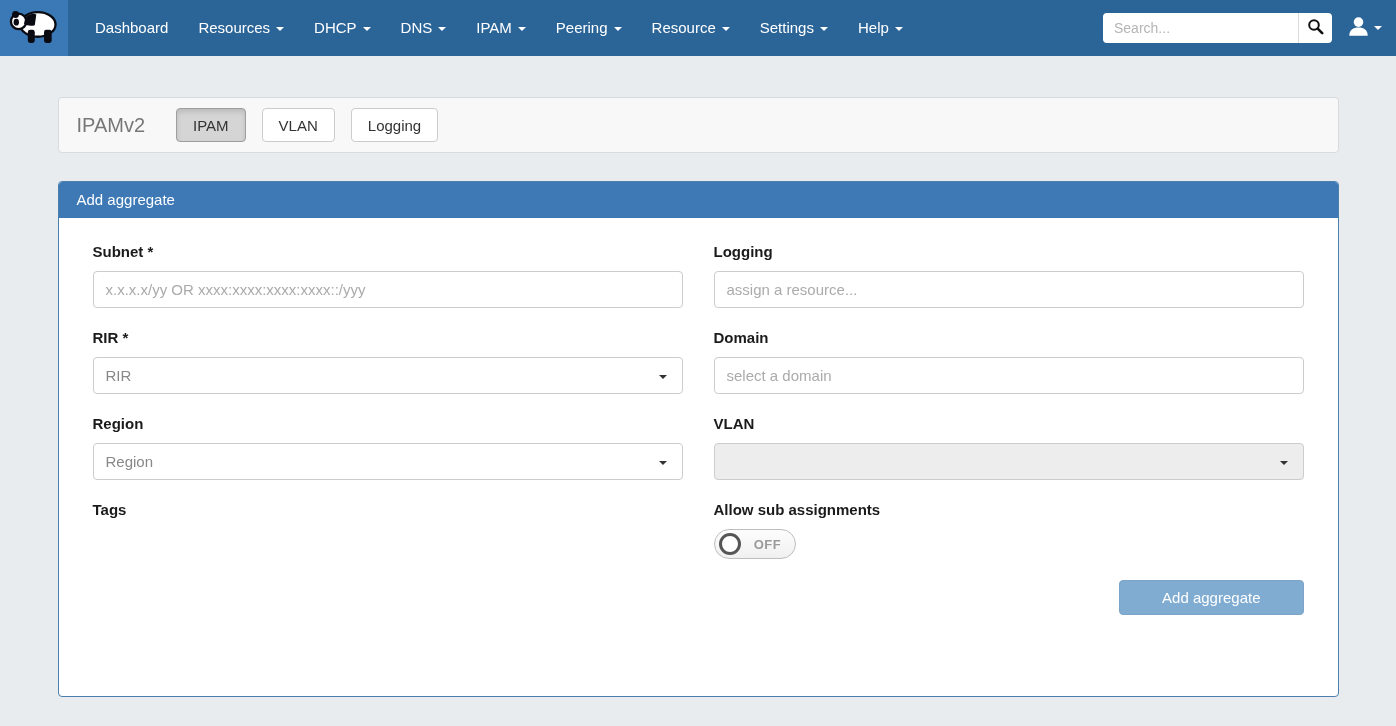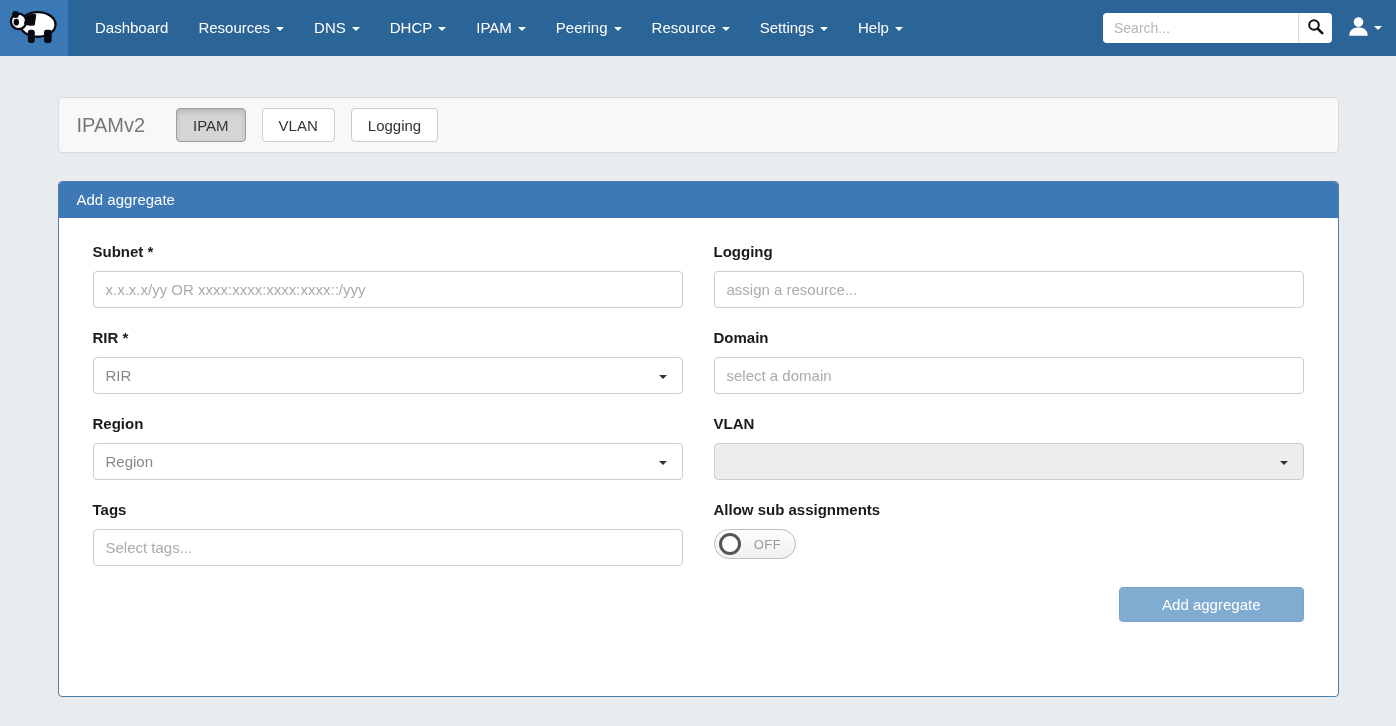--- a/index.html
+++ b/index.html
@@ -104,21 +104,21 @@
   .toggle {
     width: 82px; height: 30px; border: 1px solid #bdbdbd; border-radius: 15px;
     background: linear-gradient(#fdfdfd, #f0f0f0);
     display: flex; align-items: center; cursor: pointer;
   }
   .toggle-knob {
     width: 22px; height: 22px; border-radius: 50%;
     background: #fff; border: 3px solid #555; margin-left: 4px; flex: 0 0 auto;
   }
   .toggle-text {
-    flex: 1; text-align: center; font-size: 13px; font-weight: normal;
+    flex: 1; text-align: center; font-size: 13px; font-weight: bold;
     color: #9a9a9a; letter-spacing: .5px;
   }
   
   .submit-row { grid-column: 1 / -1; display: flex; justify-content: flex-end; }
   .submit-btn {
     height: 35px; padding: 0 42px; font-size: 15px; color: #fff;
     background: #337ab7; border: 1px solid #2e6da4; border-radius: 4px;
     opacity: .62; cursor: pointer; font-family: "Liberation Sans", sans-serif;
   }
 </style>
@@ -140,24 +140,24 @@
     </span>
   </div>
   <ul class="nav-links">
     <li>
         <a><span>Dashboard</span></a>
       </li>
     <li>
         <a><span>Resources</span><span class="caret"></span></a>
       </li>
     <li>
+        <a><span>DHCP</span><span class="caret"></span></a>
+      </li>
+    <li>
         <a><span>DNS</span><span class="caret"></span></a>
-      </li>
-    <li>
-        <a><span>DHCP</span><span class="caret"></span></a>
       </li>
     <li>
         <a><span>IPAM</span><span class="caret"></span></a>
       </li>
     <li>
         <a><span>Peering</span><span class="caret"></span></a>
       </li>
     <li>
         <a><span>Resource</span><span class="caret"></span></a>
       </li>
@@ -238,21 +238,20 @@
       <div class="form-group">
         <label>VLAN</label>
         <div class="select-btn disabled">
           <span></span>
           <span class="caret"></span>
         </div>
       </div>
 
       <div class="form-group">
         <label>Tags</label>
-        <input class="text-input" type="text" placeholder="Select tags..." style="">
       </div>
       <div class="form-group">
         <label>Allow sub assignments</label>
         <div class="toggle">
           <span class="toggle-knob"></span>
           <span class="toggle-text">OFF</span>
         </div>
       </div>
 
       <div class="submit-row">

